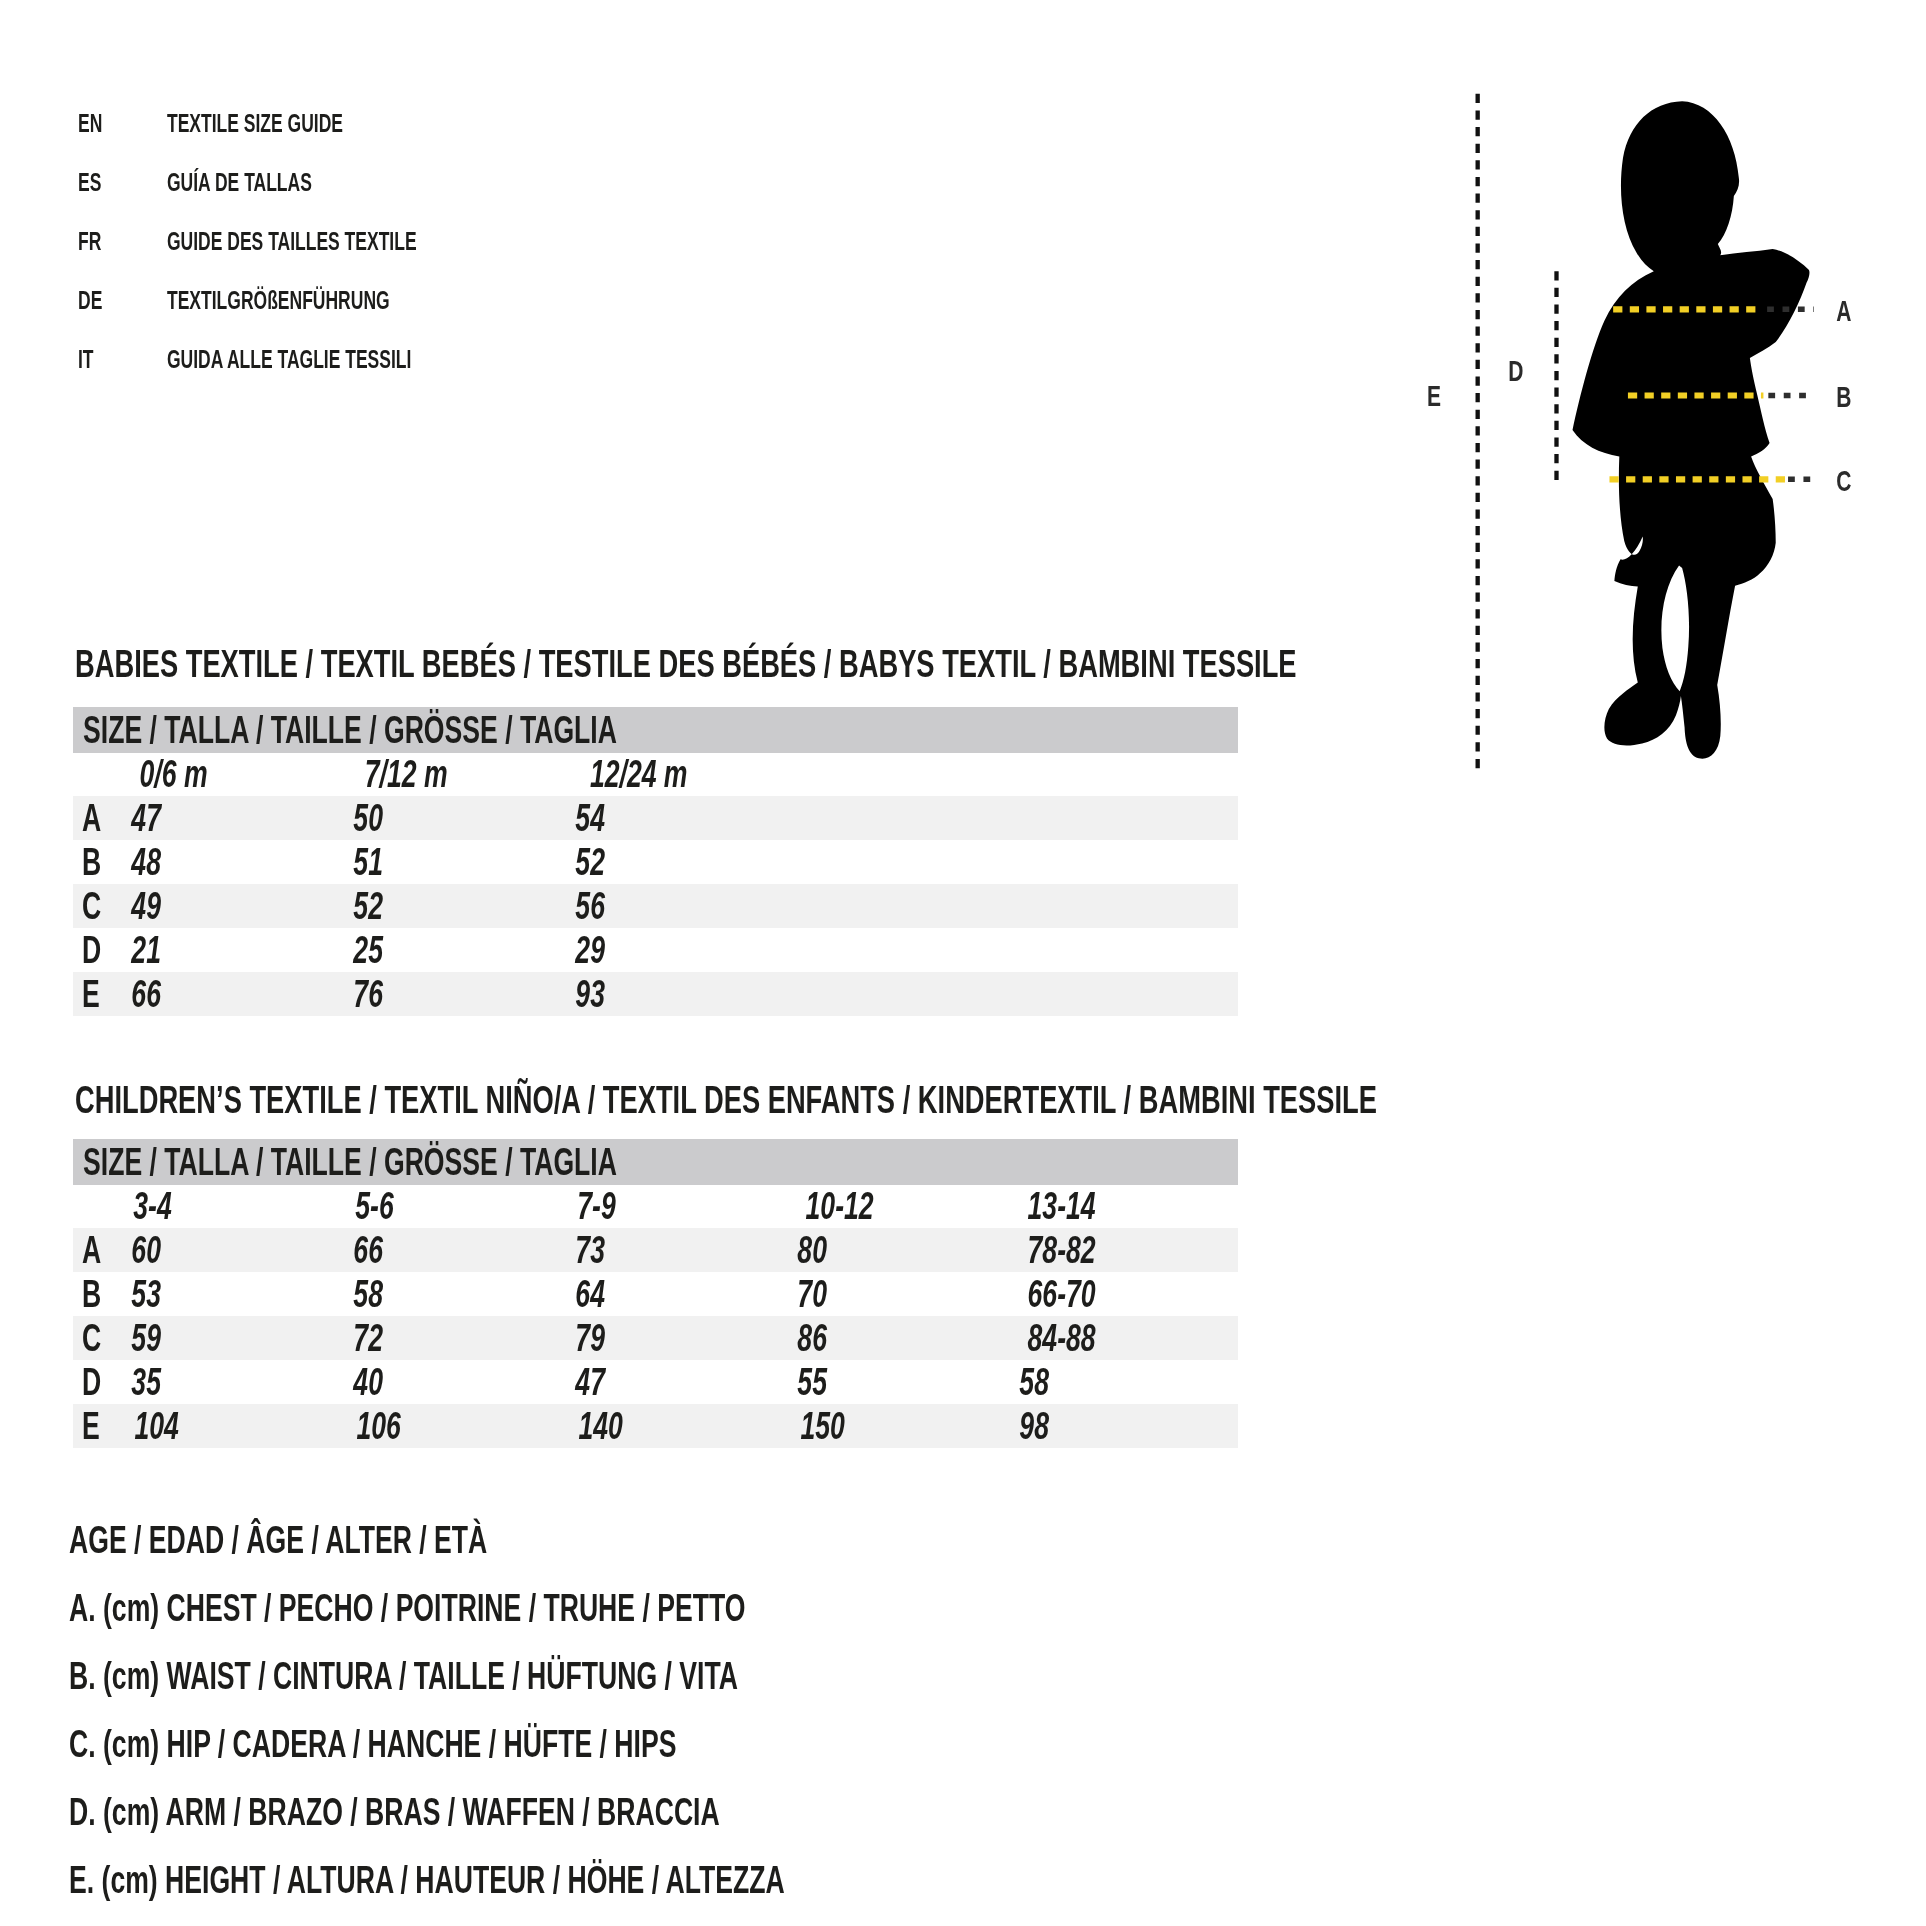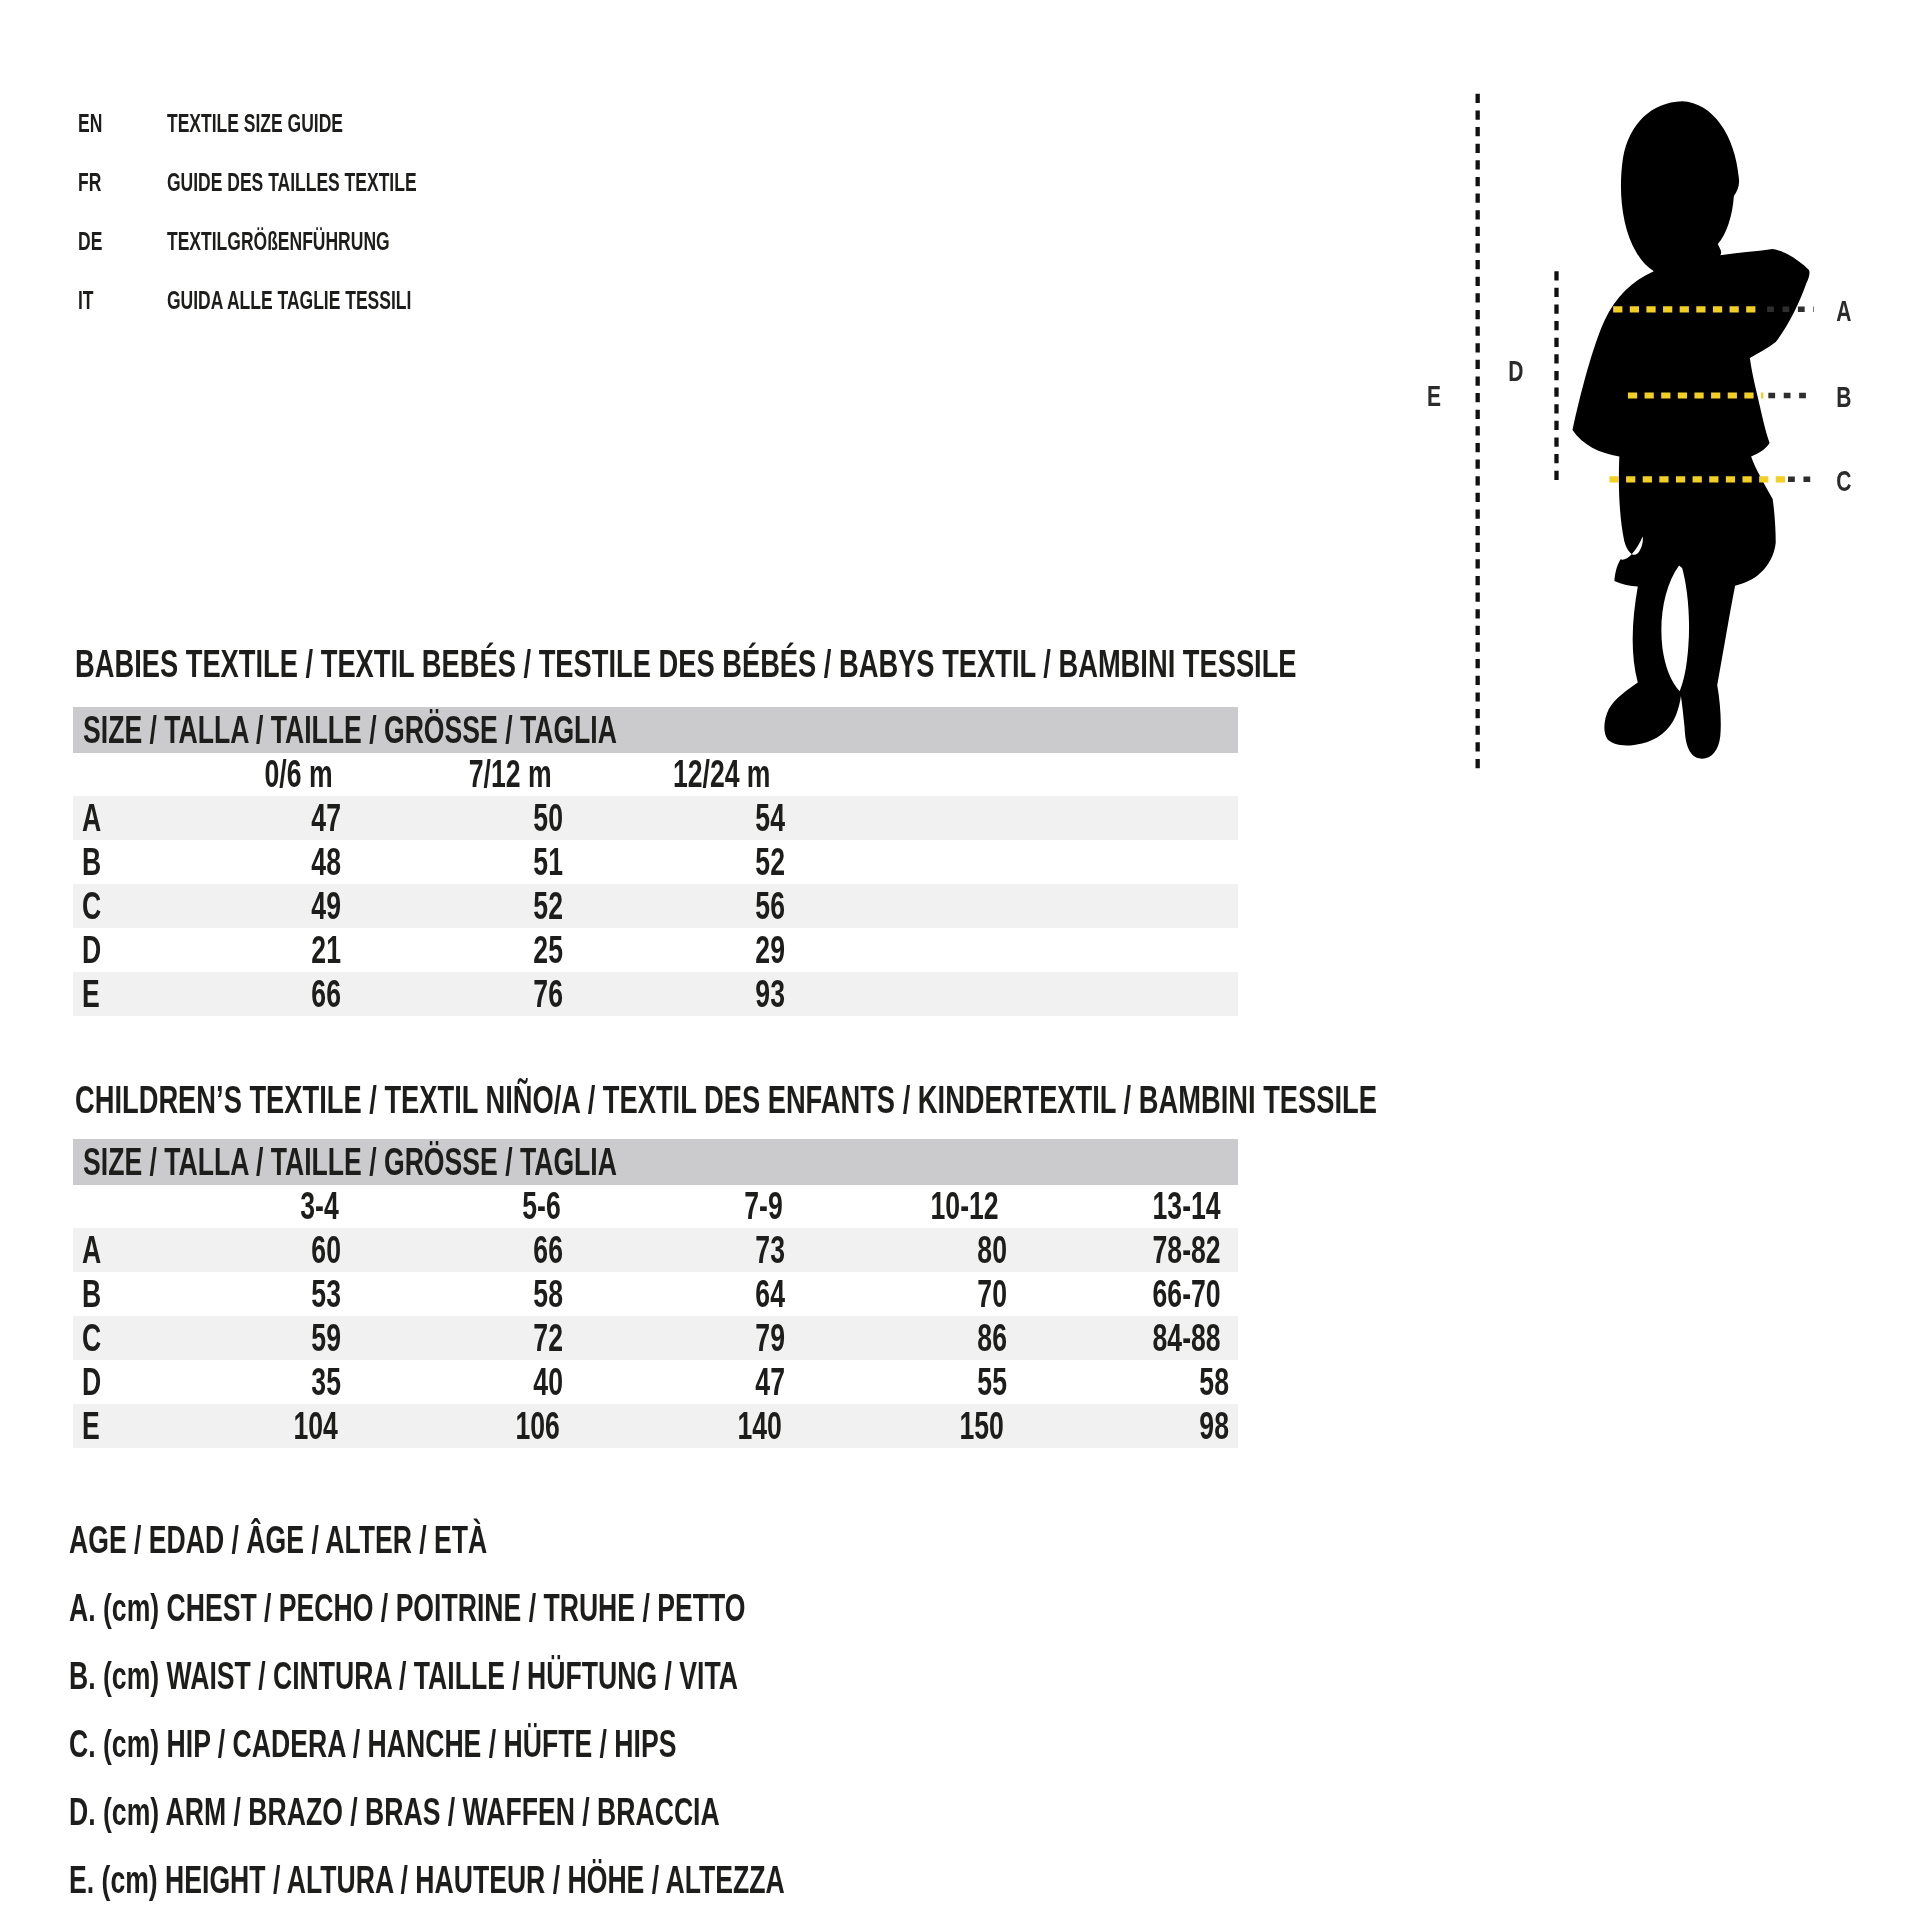--- a/index.html
+++ b/index.html
@@ -16,35 +16,39 @@
   
   .section-heading{position:absolute;left:75px;height:43px;line-height:43px;font-size:39px;}
   
   .size-table{position:absolute;left:73px;width:1165px;}
   .size-bar{height:46px;background:#cbcbcd;display:flex;align-items:center;padding-left:10px;box-sizing:border-box;font-size:38px;}
   .grid-b{display:grid;grid-template-columns:52px 222px 222px 222px 1fr;align-items:center;}
   .grid-c{display:grid;grid-template-columns:52px 222px 222px 222px 222px 222px;align-items:center;}
   .thead{height:43px;font-size:38px;}
   .trow{height:44px;font-size:38px;}
   .stripe{background:#f1f1f1;}
-  .cell{text-align:right;}
+  .cell{text-align:left;font-style:italic;}
   .rowlabel{text-align:left;padding-left:8.6px;}
   
   .legend-block{position:absolute;left:69px;top:1506px;}
   .legend-line{height:68px;line-height:68px;font-size:38px;}
   
   .dim-label{position:absolute;width:49px;height:41px;line-height:41px;text-align:center;font-size:30px;color:#2b2b2b;}
 </style>
 </head>
 <body>
 
 <div class="lang-block">
   <div class="lang-row">
     <span class="lang-code"><span class="t">EN</span></span>
     <span class="t">TEXTILE SIZE GUIDE</span>
+  </div>
+  <div class="lang-row">
+    <span class="lang-code"><span class="t">ES</span></span>
+    <span class="t">GUÍA DE TALLAS</span>
   </div>
   <div class="lang-row">
     <span class="lang-code"><span class="t">FR</span></span>
     <span class="t">GUIDE DES TAILLES TEXTILE</span>
   </div>
   <div class="lang-row">
     <span class="lang-code"><span class="t">DE</span></span>
     <span class="t">TEXTILGRÖßENFÜHRUNG</span>
   </div>
   <div class="lang-row">

